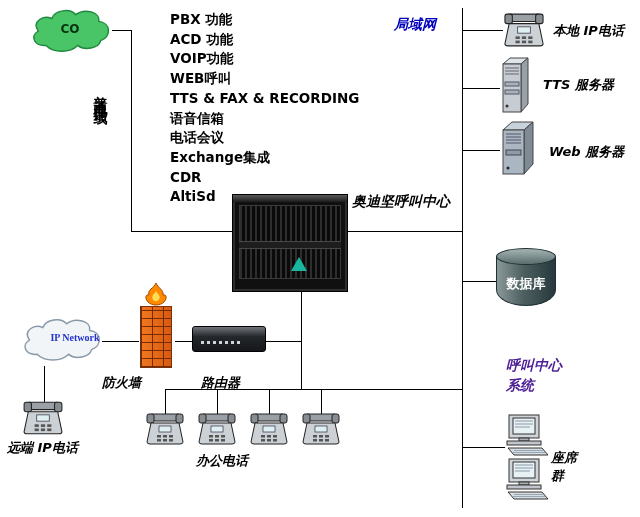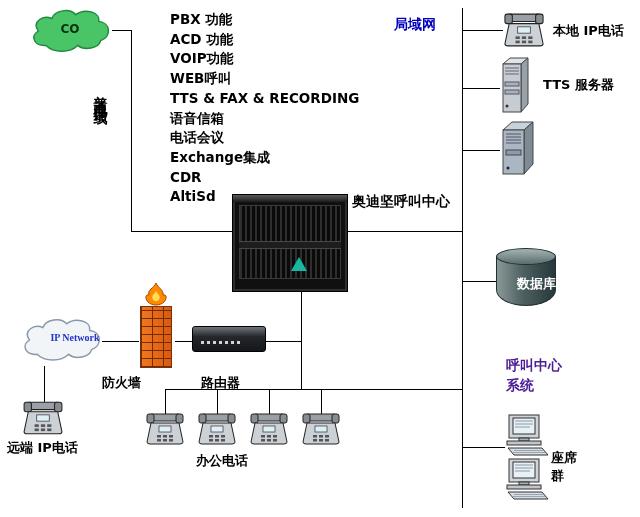--- a/index.html
+++ b/index.html
@@ -1,21 +1,21 @@
 <!DOCTYPE html>
 <html><head>
 <meta charset="utf-8">
 <style>
   * { margin:0; padding:0; box-sizing:border-box; }
   body { background:#fff; font-family:"DejaVu Sans","Liberation Sans",sans-serif; }
   .canvas { position:relative; width:640px; height:517px; background:#fff; overflow:hidden; }
 
   .line { position:absolute; background:#000; }
 
-  .lbl { position:absolute; font-size:13px; font-weight:bold; color:#000; white-space:nowrap; }
+  .lbl { position:absolute; font-size:13px; font-weight:bold; color:#000; white-space:nowrap;font-style:italic; }
   .lbl-lan { color:#0000bb; font-size:14px; }
   .lbl-cc { color:#4c1d95; font-size:14px; }
   .lbl-title { font-size:14px; }
   .lbl-ippbx { font-size:15px; font-weight:normal; }
 
   .vlabel { position:absolute; left:92px; top:84px; writing-mode:vertical-rl; text-orientation:upright;
             font-size:14px; font-weight:bold; letter-spacing:4px; color:#000; }
 
   .features { position:absolute; left:170px; top:10px; list-style:none; }
   .features li { font-size:13.5px; font-weight:bold; line-height:19.7px; white-space:nowrap; color:#000; }
@@ -60,21 +60,21 @@
 
   
   .db { position:absolute; left:496px; top:248px; width:60px; height:64px; }
   .db .body { position:absolute; left:0; top:8px; width:60px; height:50px;
          background:linear-gradient(90deg,#8a9898,#4e6060 45%,#26383c);
          border:1px solid #203034; border-top:none;
          border-radius:0 0 50% 50% / 0 0 16px 16px; }
   .db .top { position:absolute; left:0; top:0; width:60px; height:17px;
          background:linear-gradient(#a4b4b2,#5a6e6e);
          border:1px solid #203034; border-radius:50%/50%; }
-  .db .text { position:absolute; left:0; top:27px; width:100%; text-align:right;
+  .db .text { position:absolute; left:0; top:27px; width:100%; text-align:center;
          color:#fff; font-weight:bold; font-size:13px; }
 </style>
 </head>
 <body>
 
 <div class="canvas">
 
   <svg width="0" height="0" style="position:absolute" aria-hidden="true">
     <defs>
       <g id="phone-sym">
@@ -146,20 +146,21 @@
     <li>语音信箱</li>
     <li>电话会议</li>
     <li>Exchange集成</li>
     <li>CDR</li>
     <li>AltiSd</li>
   </ul>
 
   <div class="lbl lbl-lan" style="left:394px;top:16px">局域网</div>
   <div class="lbl" style="left:553px;top:22px">本地 IP电话</div>
   <div class="lbl" style="left:543px;top:76px">TTS 服务器</div>
+  <div class="lbl" style="left:549px;top:143px">Web 服务器</div>
   <div class="lbl lbl-title" style="left:352px;top:193px">奥迪坚呼叫中心</div>
   <div class="lbl" style="left:102px;top:374px">防火墙</div>
   <div class="lbl" style="left:201px;top:374px">路由器</div>
   <div class="lbl" style="left:196px;top:452px">办公电话</div>
   <div class="lbl" style="left:7px;top:439px">远端 IP电话</div>
   <div class="lbl lbl-cc" style="left:506px;top:357px">呼叫中心</div>
   <div class="lbl lbl-cc" style="left:506px;top:377px">系统</div>
   <div class="lbl" style="left:551px;top:449px">座席</div>
   <div class="lbl" style="left:551px;top:467px">群</div>
 

